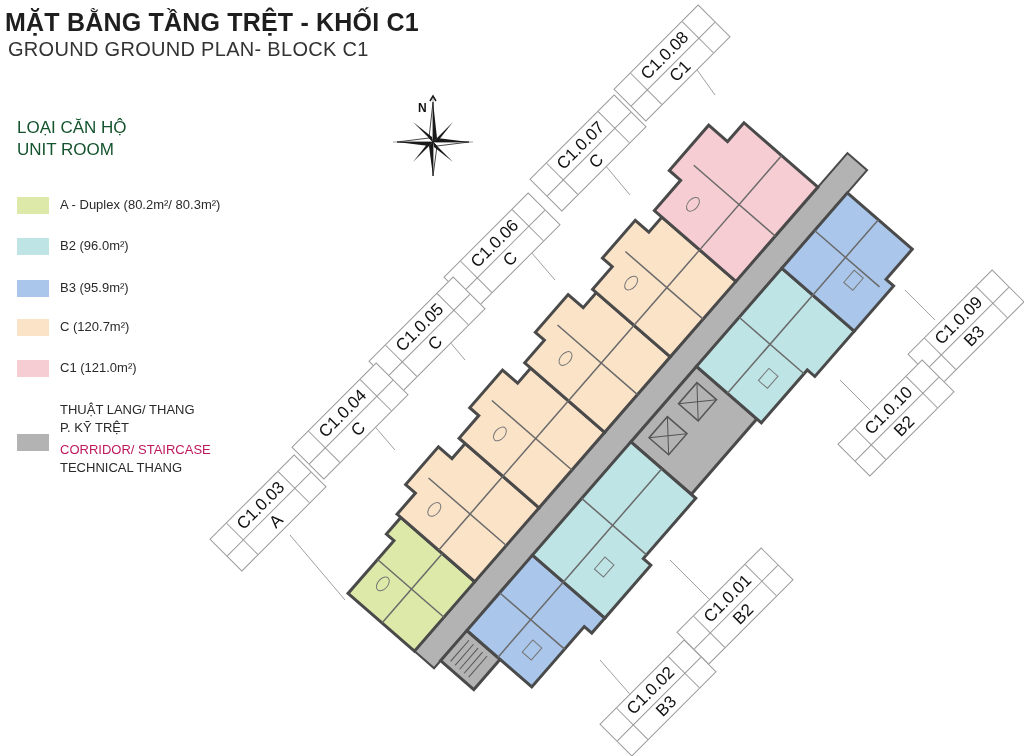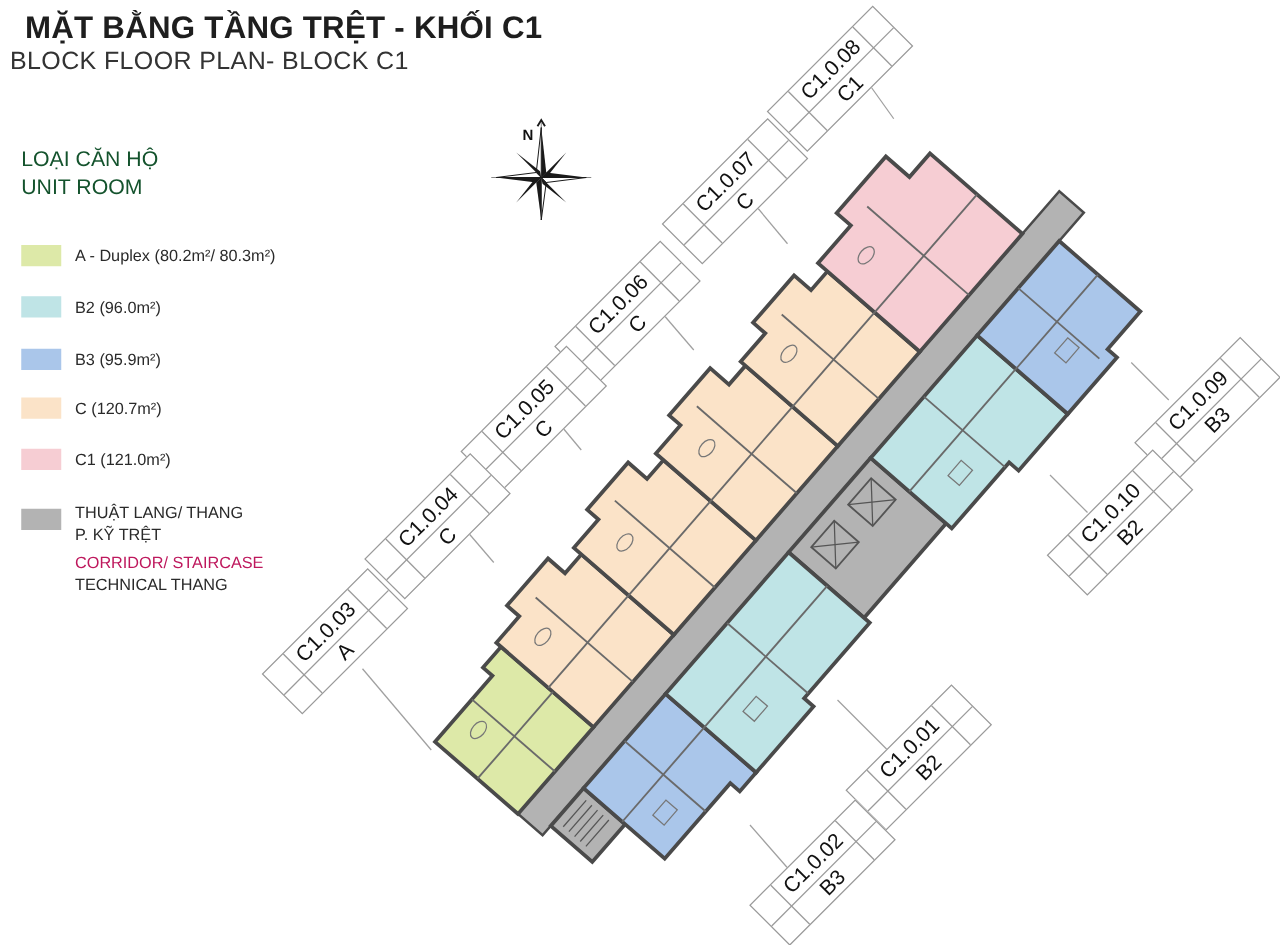--- a/index.html
+++ b/index.html
@@ -1,36 +1,36 @@
 <!DOCTYPE html>
 <html><head>
 <meta charset="utf-8">
 <style>
   html,body{margin:0;padding:0;background:#ffffff;}
   body{width:1024px;height:756px;position:relative;overflow:hidden;font-family:"Liberation Sans","DejaVu Sans",sans-serif;color:#222;}
-  .title{position:absolute;left:20px;top:8px;font-size:25px;font-weight:bold;color:#1e1e1e;letter-spacing:0.2px;}
+  .title{position:absolute;left:5px;top:8px;font-size:25px;font-weight:bold;color:#1e1e1e;letter-spacing:0.2px;}
   .subtitle{position:absolute;left:8px;top:38px;font-size:20px;color:#333;letter-spacing:0.3px;}
   .legend-head{position:absolute;left:17px;top:117px;font-size:17px;line-height:22px;color:#14532d;font-weight:300;}
-  .legend-item{position:absolute;left:17px;display:flex;align-items:flex-start;}
+  .legend-item{position:absolute;left:17px;display:flex;align-items:center;}
   .swatch{width:32px;height:17px;margin-right:11px;flex:none;}
   .legend-text{font-size:13px;line-height:18px;color:#2a2a2a;}
   .legend-sub{font-size:13px;line-height:18px;color:#be185d;margin-top:4px;}
   svg.plan{position:absolute;left:0;top:0;}
   .label-box{position:absolute;width:120px;height:46px;border:1px solid #9a9a9a;background:#fff;transform-origin:center center;box-sizing:border-box;}
   .label-box .divider{position:absolute;left:0;right:0;top:23px;border-top:1px solid #9a9a9a;}
   .label-box .vline{position:absolute;top:0;bottom:0;left:22px;border-left:1px solid #9a9a9a;}
   .label-box .vline2{position:absolute;top:0;bottom:0;right:22px;border-left:1px solid #9a9a9a;}
   .label-box .code{position:absolute;left:0;right:0;top:1px;text-align:center;font-size:17px;line-height:22px;color:#111;}
   .label-box .type{position:absolute;left:0;right:0;top:23px;text-align:center;font-size:17px;line-height:22px;color:#111;}
 </style>
 </head>
 <body>
 
 <div class="title">MẶT BẰNG TẦNG TRỆT - KHỐI C1</div>
-<div class="subtitle">BLOCK FLOOR PLAN- BLOCK C1</div>
+<div class="subtitle">GROUND GROUND PLAN- BLOCK C1</div>
 
 <div class="legend-head">
   <div>LOẠI CĂN HỘ</div>
   <div>UNIT ROOM</div>
 </div>
 
 <div class="legend-item" style="top:196px">
   <div class="swatch" style="background:#dde9a8"></div>
   <div class="legend-text">A - Duplex (80.2m²/ 80.3m²)</div>
 </div>

